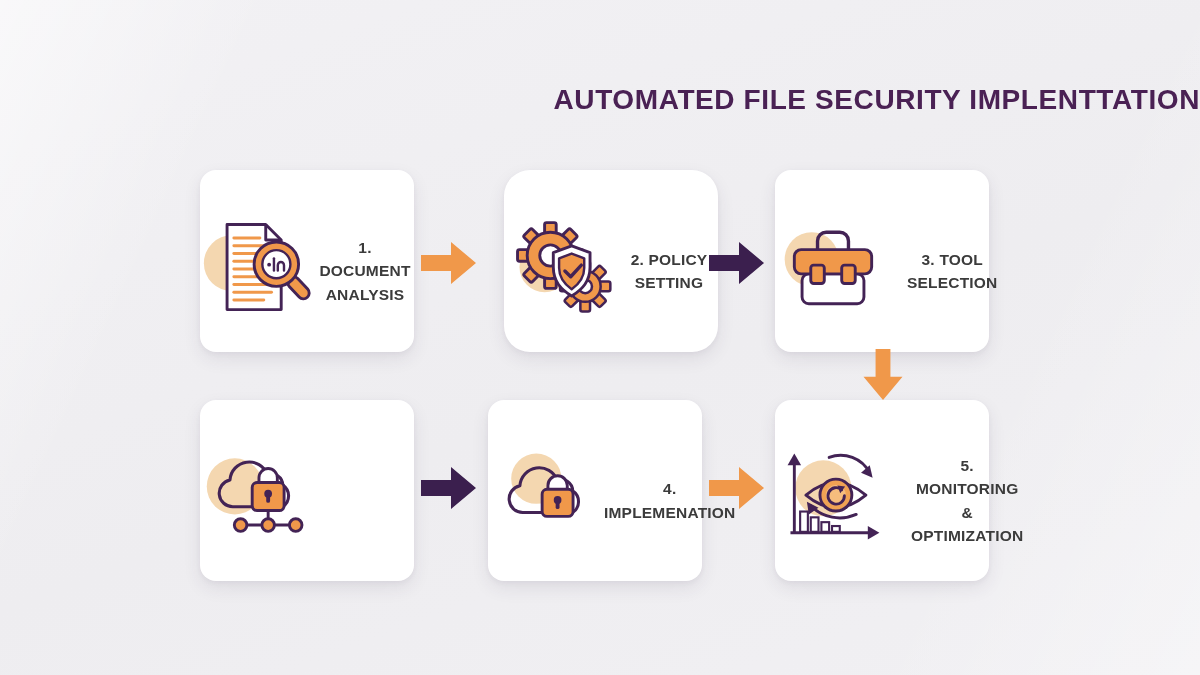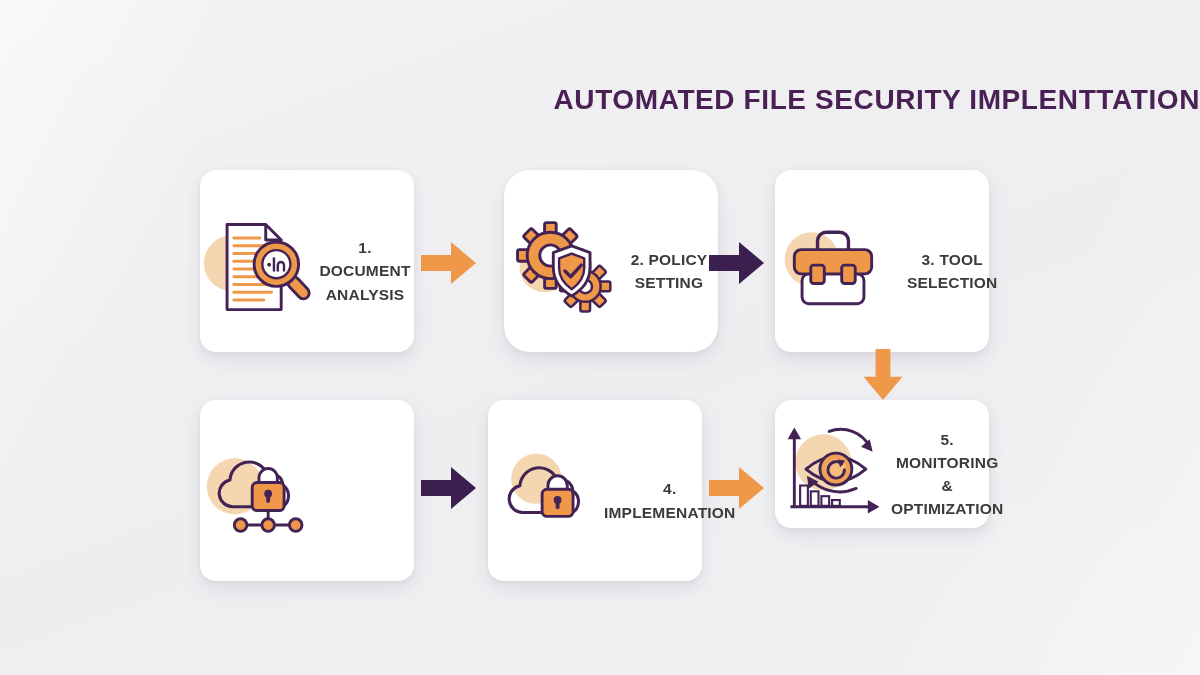--- a/index.html
+++ b/index.html
@@ -32,21 +32,21 @@
   .card .label{
     margin-top:5px;max-width:168px;text-align:center;
     font-size:15.5px;font-weight:700;letter-spacing:.2px;line-height:1.5;
     color:#3b3b3b;
   }
   .c1{left:200px;top:170px;}
   .c2{left:504px;top:170px;border-radius:26px;}
   .c3{left:775px;top:170px;gap:16px;}
   .c4{left:200px;top:400px;height:181px;}
   .c5{left:488px;top:400px;height:181px;}
-  .c6{left:775px;top:400px;height:128px;}
+  .c6{left:775px;top:400px;height:181px;gap:20px;}
   .arrow{position:absolute;}
   .a1{left:420px;top:241px;width:58px;height:44px;}
   .a2{left:708px;top:241px;width:58px;height:44px;}
   .a3{left:861px;top:349px;width:44px;height:52px;}
   .a4{left:420px;top:466px;width:58px;height:44px;}
   .a5{left:708px;top:466px;width:58px;height:44px;}
   svg{display:block;}
 </style>
 </head>
 <body>

